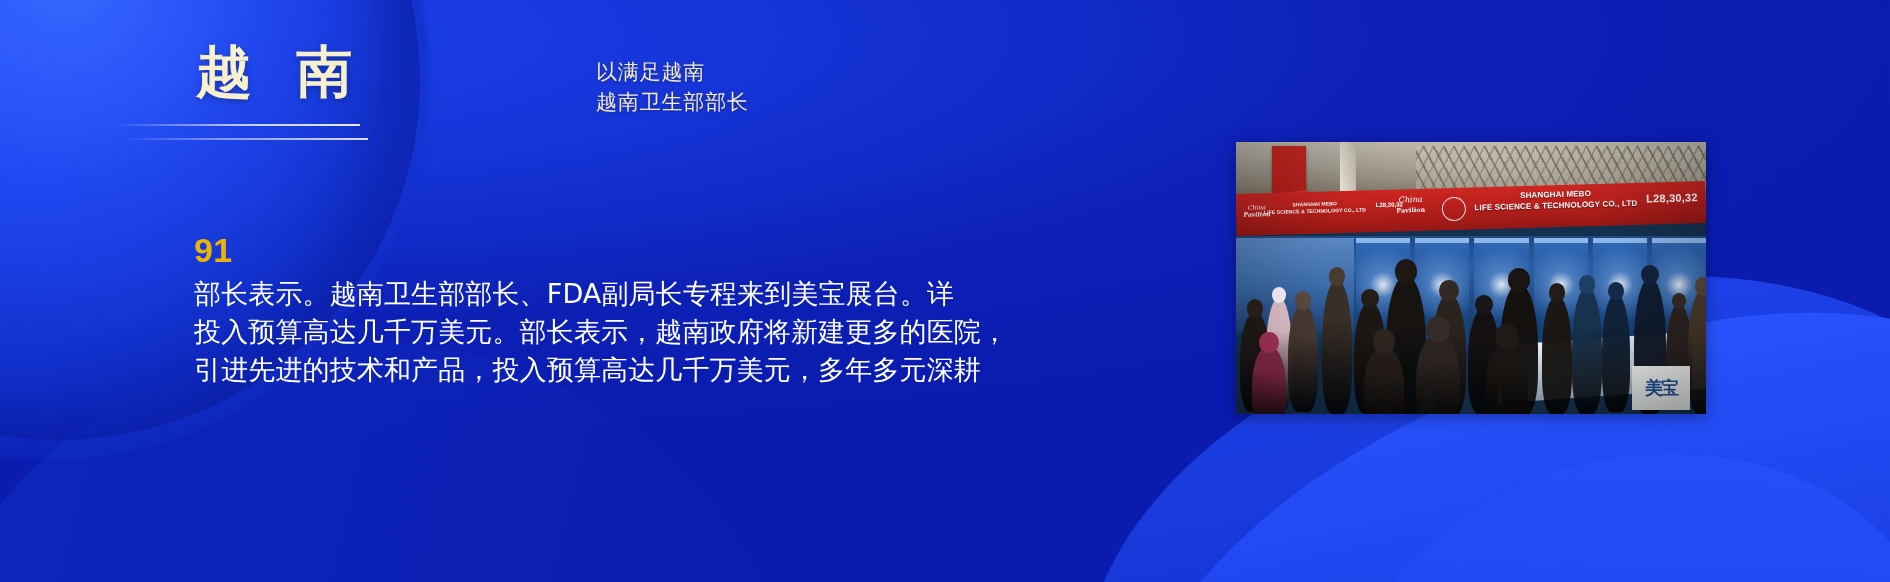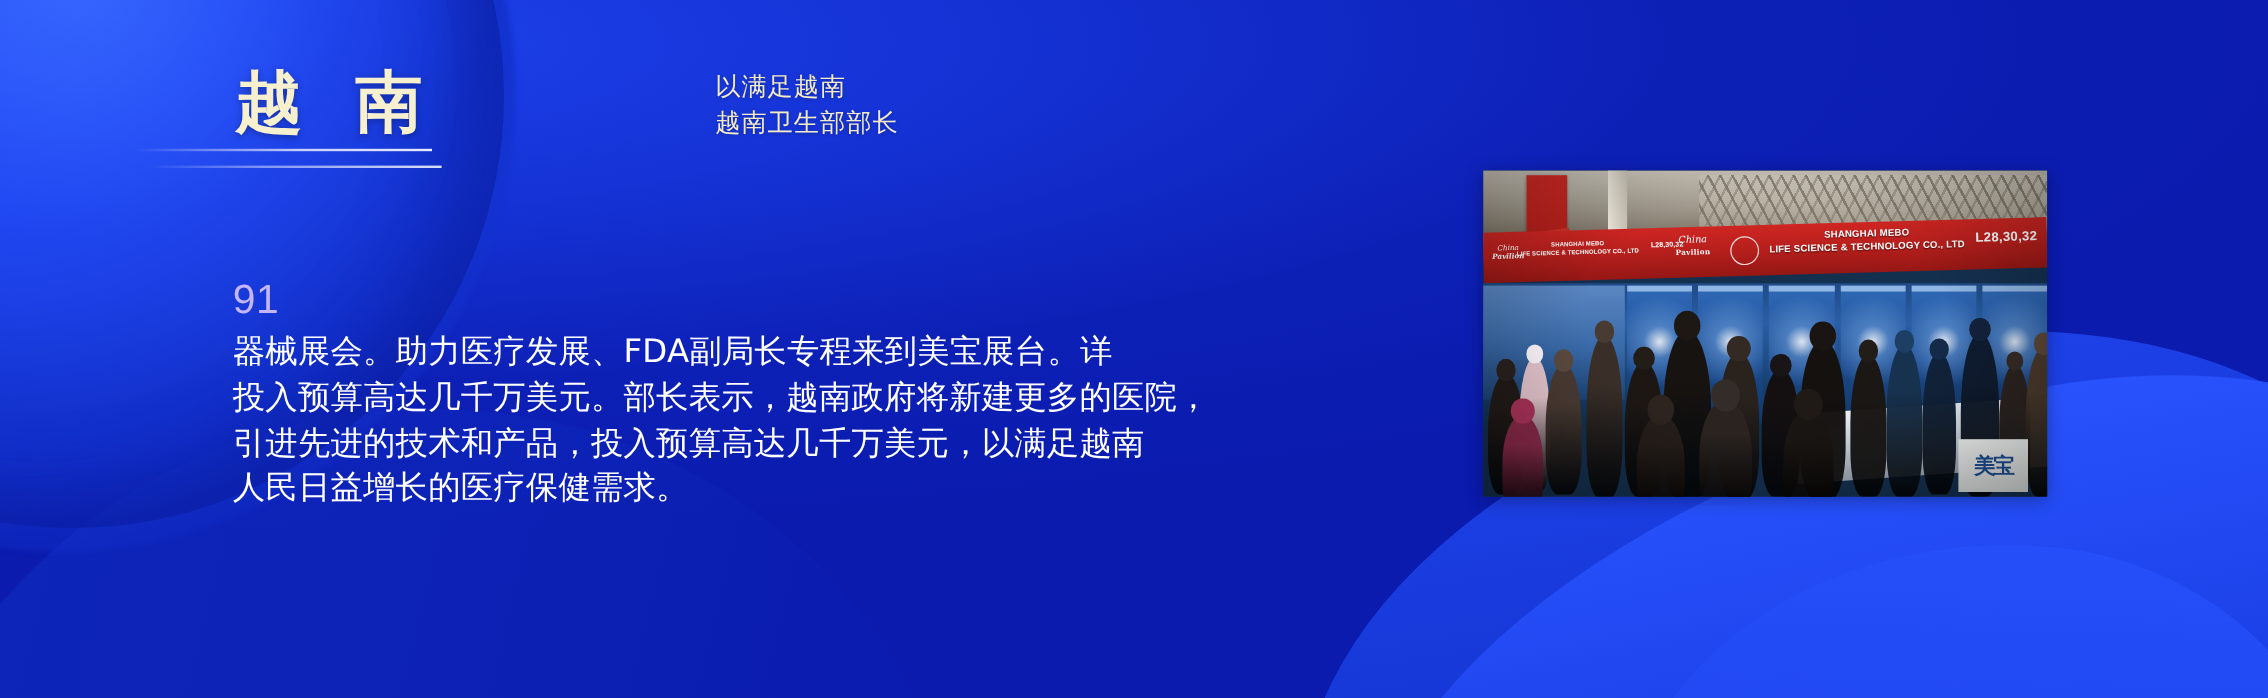--- a/index.html
+++ b/index.html
@@ -70,21 +70,21 @@
     width:620px;height:470px;
     background:linear-gradient(180deg,#2650fb 0%,#1a3ce2 100%);
     border-radius:55% 45% 48% 52% / 60% 58% 42% 40%;
     transform:rotate(6deg);
     opacity:.85;
   }
 
   
   .header{position:absolute;left:0;top:0;width:1000px;}
   .title{
-    position:absolute;left:196px;top:58px;
+    position:absolute;left:196px;top:44px;
     font-size:56px;font-weight:bold;letter-spacing:.22em;
     color:#f7f0cf;
     font-family:"DejaVu Sans","Liberation Sans",sans-serif;
     text-shadow:0 2px 6px rgba(0,0,0,.30);
     white-space:nowrap;line-height:1;
   }
   .rule-top{
     position:absolute;left:112px;top:124px;width:248px;height:2px;
     background:linear-gradient(90deg,rgba(255,255,255,0) 0%,rgba(255,255,255,.75) 55%,rgba(255,255,255,.90) 100%);
   }
@@ -97,21 +97,21 @@
     color:#f4ecc8;
     font-size:21px;line-height:1.42;letter-spacing:.04em;
     font-family:"DejaVu Sans","Liberation Sans",sans-serif;
     text-shadow:0 1px 3px rgba(0,0,0,.25);
   }
   .subtitle div{white-space:nowrap;}
 
   
   .copy{position:absolute;left:194px;top:233px;width:930px;}
   .seq{
-    color:#c4b5fd;font-size:34px;font-weight:normal;line-height:1;
+    color:#eab308;font-size:34px;font-weight:bold;line-height:1;
     letter-spacing:.01em;margin:0 0 8px 0;
     font-family:"Liberation Sans","DejaVu Sans",sans-serif;
   }
   .para{
     color:#ffffff;font-size:27px;line-height:1.40;
     font-family:"DejaVu Sans","Liberation Sans",sans-serif;
     letter-spacing:.005em;
   }
   .para div{white-space:nowrap;}
 
@@ -250,24 +250,23 @@
     <div class="rule-bottom"></div>
     <div class="subtitle">
       <div>以满足越南</div>
       <div>越南卫生部部长</div>
     </div>
   </div>
 
   <div class="copy">
     <div class="seq">91</div>
     <div class="para">
-      <div>器械展会。助力医疗发展、FDA副局长专程来到美宝展台。详</div>
+      <div>部长表示。越南卫生部部长、FDA副局长专程来到美宝展台。详</div>
       <div>投入预算高达几千万美元。部长表示，越南政府将新建更多的医院，</div>
-      <div>引进先进的技术和产品，投入预算高达几千万美元，以满足越南</div>
-      <div>人民日益增长的医疗保健需求。</div>
+      <div>引进先进的技术和产品，投入预算高达几千万美元，多年多元深耕</div>
     </div>
   </div>
 
   <div class="photo">
     <div class="ph-ceiling"></div>
     <div class="ph-truss"></div>
     <div class="ph-pillar"></div>
     <div class="ph-flag"></div>
     <div class="ph-flag2"></div>
 

